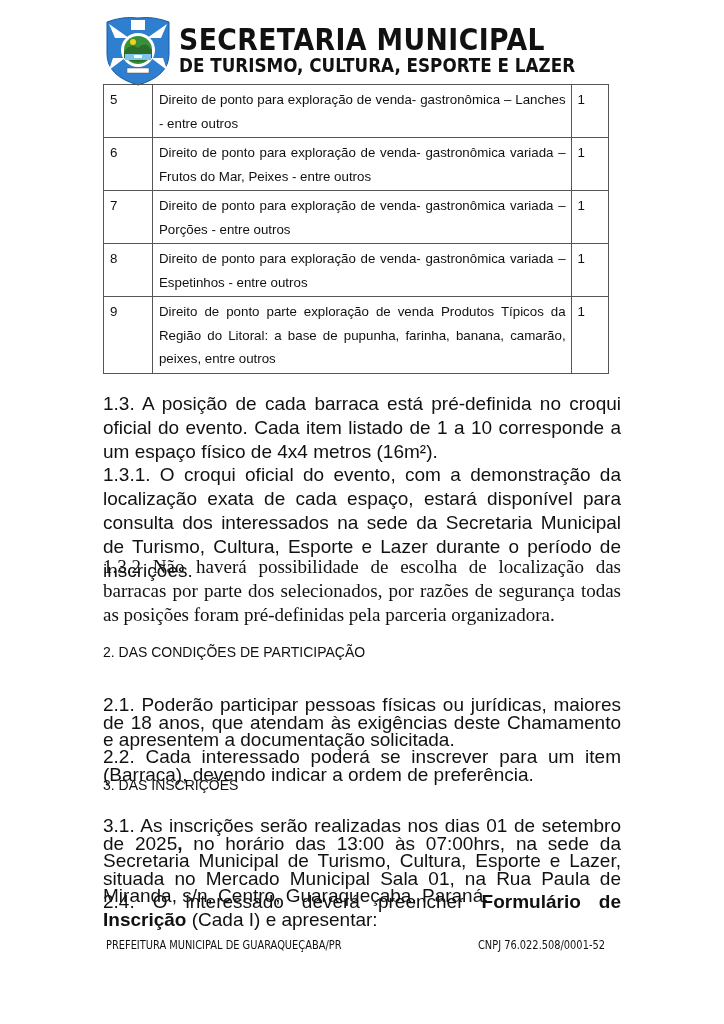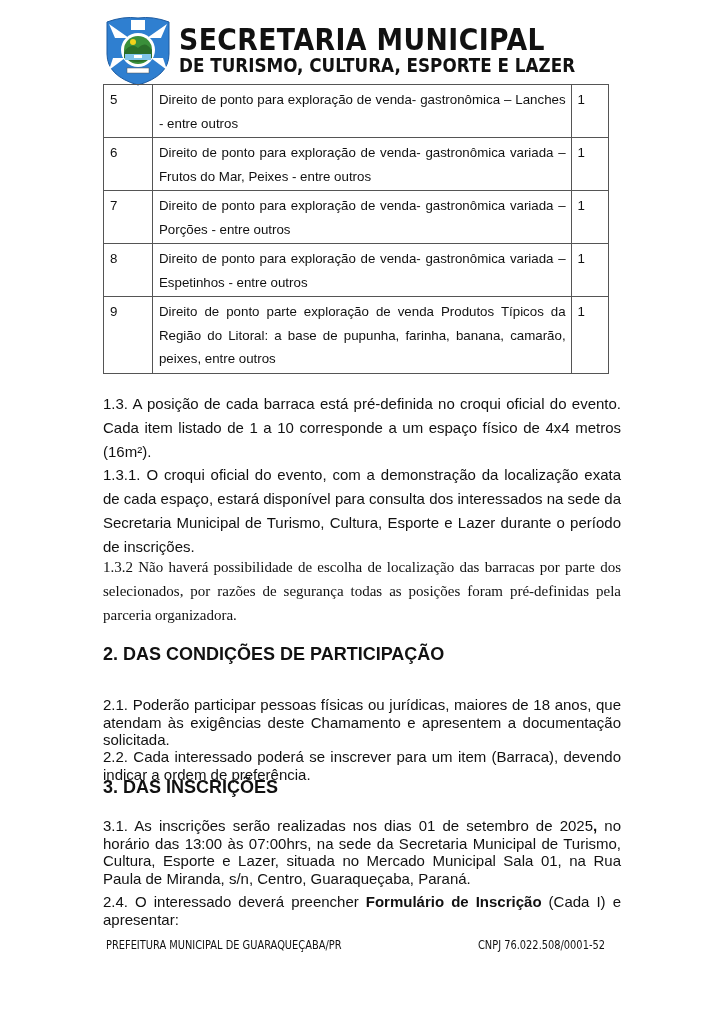--- a/index.html
+++ b/index.html
@@ -8,24 +8,24 @@
   .logo { position:absolute; left:0; top:0; width:70px; height:72px; }
   .title1 { position:absolute; left:76px; top:10px; font-family:"DejaVu Sans", sans-serif; font-weight:bold; font-size:31px; letter-spacing:0.5px; line-height:31px; color:#111; transform:scaleX(0.86); transform-origin:left top; white-space:nowrap; }
   .title2 { position:absolute; left:76px; top:42px; font-family:"DejaVu Sans", sans-serif; font-weight:bold; font-size:19.5px; line-height:20px; color:#111; transform:scaleX(0.86); transform-origin:left top; white-space:nowrap; }
 
   table.items { position:absolute; left:103px; top:84px; width:506px; border-collapse:collapse; font-size:13.3px; }
   table.items td { border:1px solid #555; vertical-align:top; padding:3px 5px 2px 6px; line-height:23.5px; }
   td.num { width:38px; }
   td.desc { width:418px; text-align:justify; text-align-last:left;margin-top:48px; }
   td.qty { width:26px; padding-left:9px; }
 
-  .para { position:absolute; left:103px; width:518px; font-size:15px; text-align:justify; }
+  .para { position:absolute; left:103px; width:518px; font-size:19px; text-align:justify; }
   .para.wide { line-height:24px; }
   .para.tight { line-height:17.5px; }
-  .heading { position:absolute; left:103px; font-size:18px; font-weight:bold; }
+  .heading { position:absolute; left:103px; font-size:14px; font-weight:normal; }
   b { font-weight:bold; }
 
   .footer-left { position:absolute; left:106px; top:938px; font-family:"DejaVu Sans", sans-serif; font-size:12px; transform:scaleX(0.82); transform-origin:left top; white-space:nowrap; }
   .footer-right { position:absolute; left:478px; top:938px; font-family:"DejaVu Sans", sans-serif; font-size:12px; transform:scaleX(0.82); transform-origin:left top; white-space:nowrap; }
 </style>
 </head>
 <body>
 
 <div class="header">
   <svg class="logo" viewBox="0 0 70 72">

